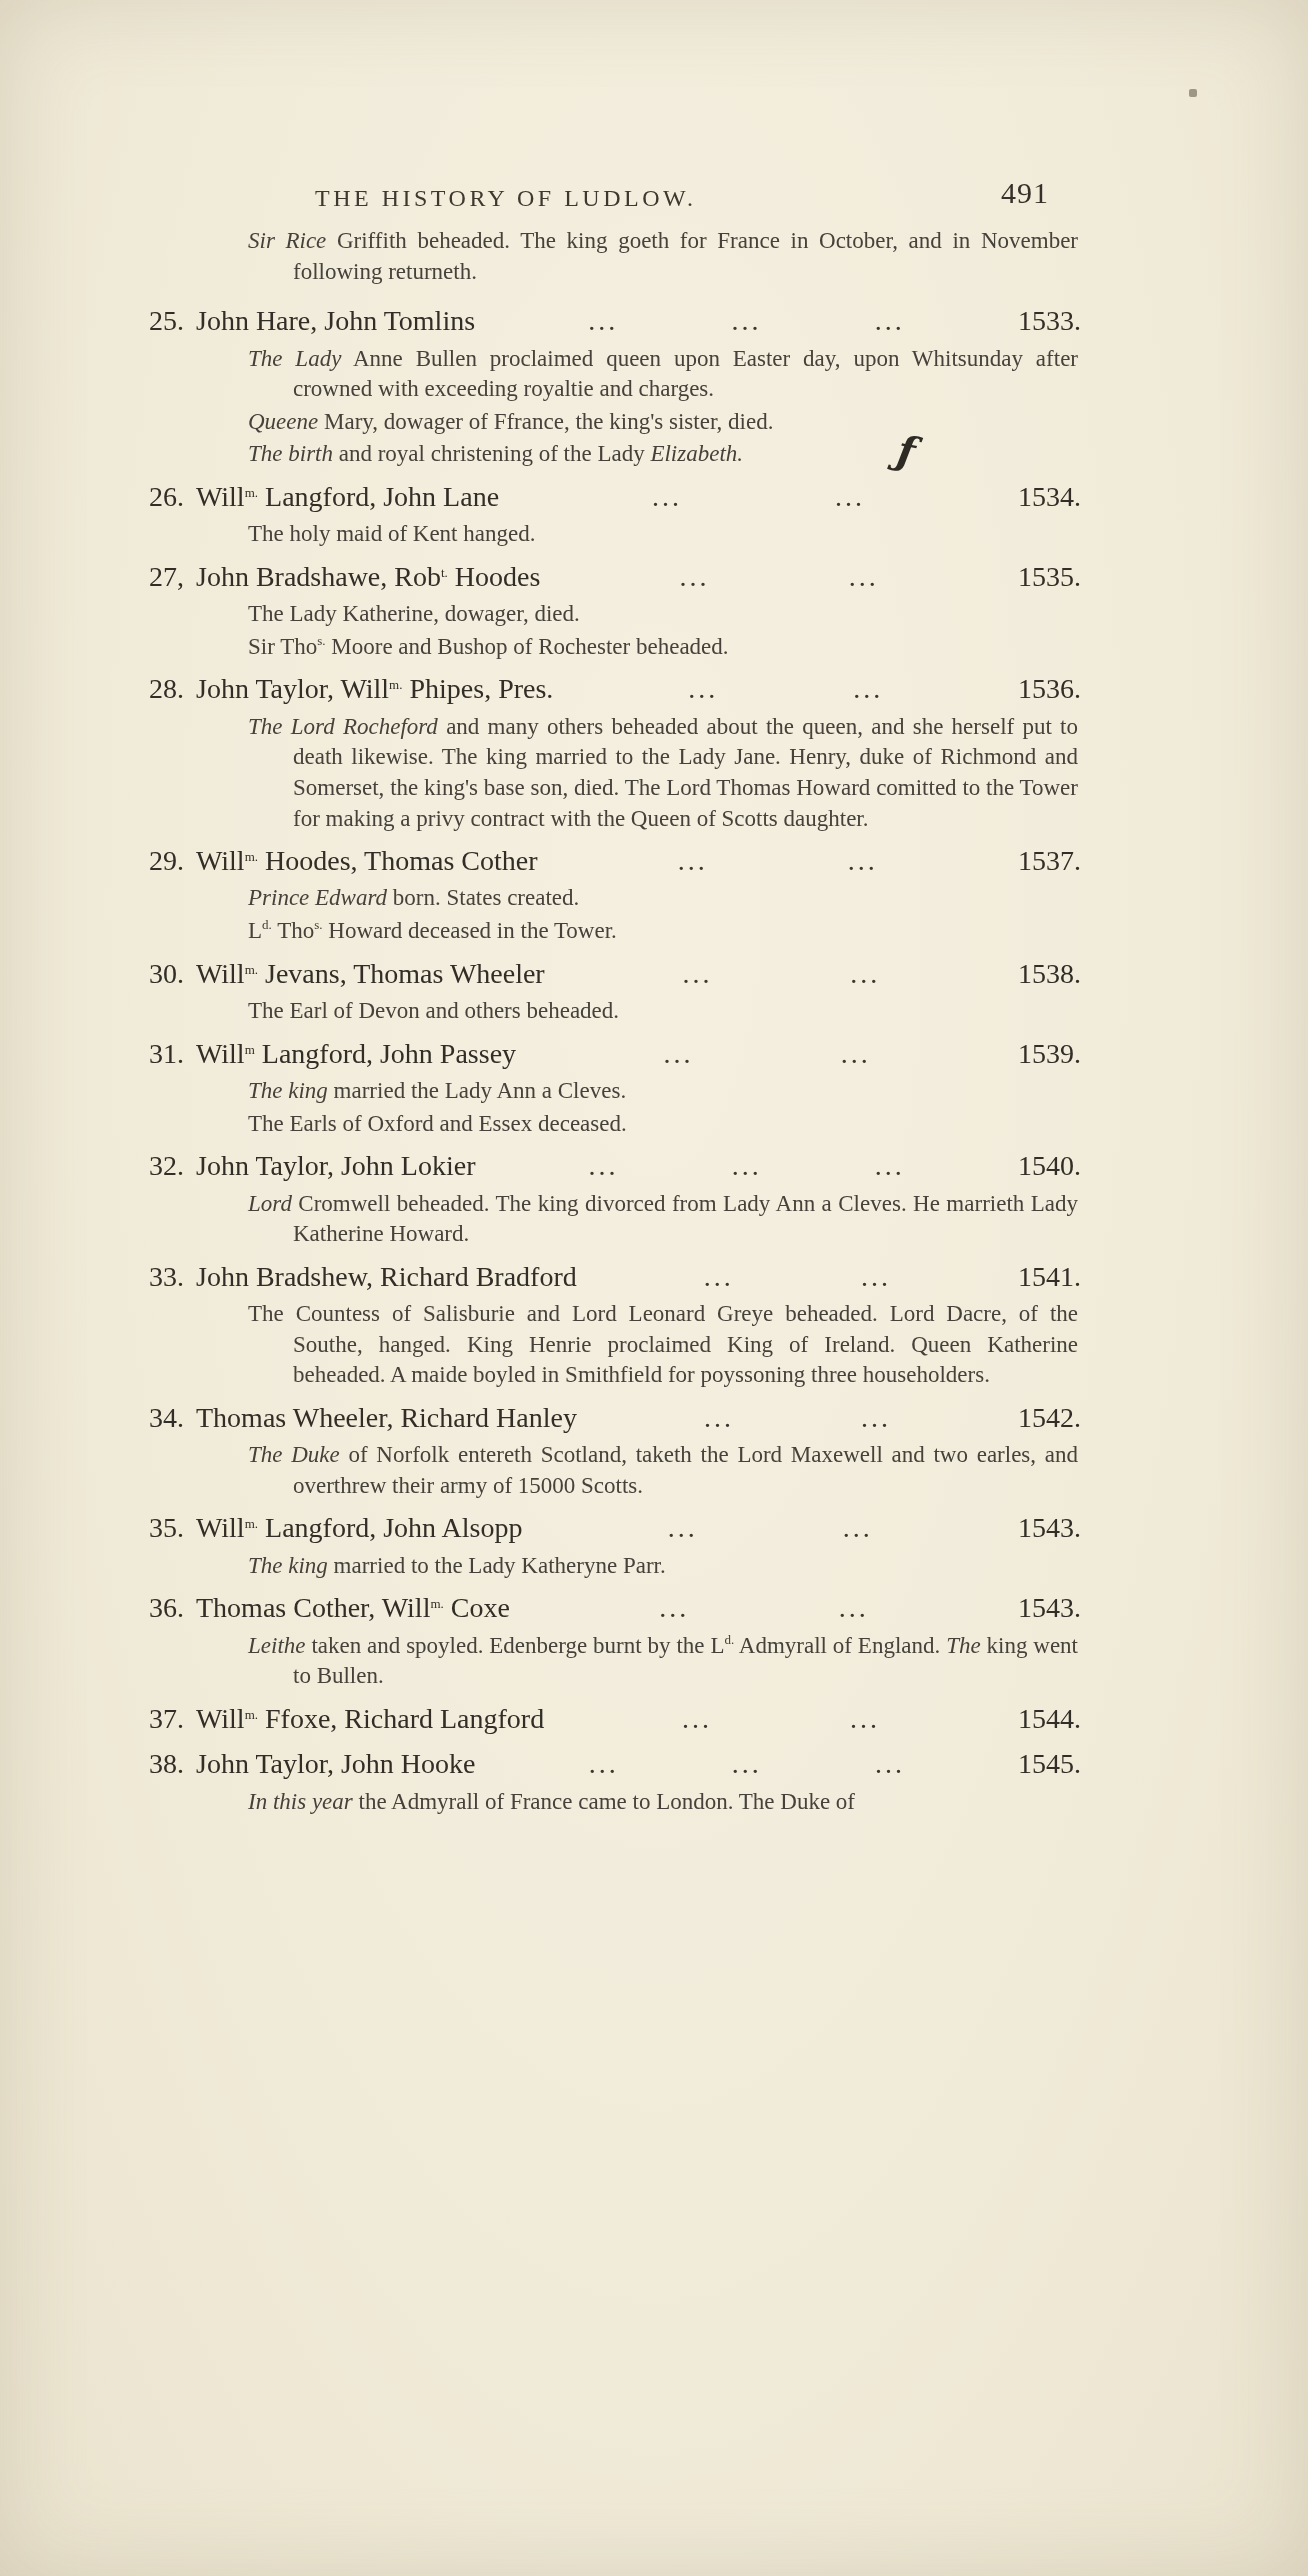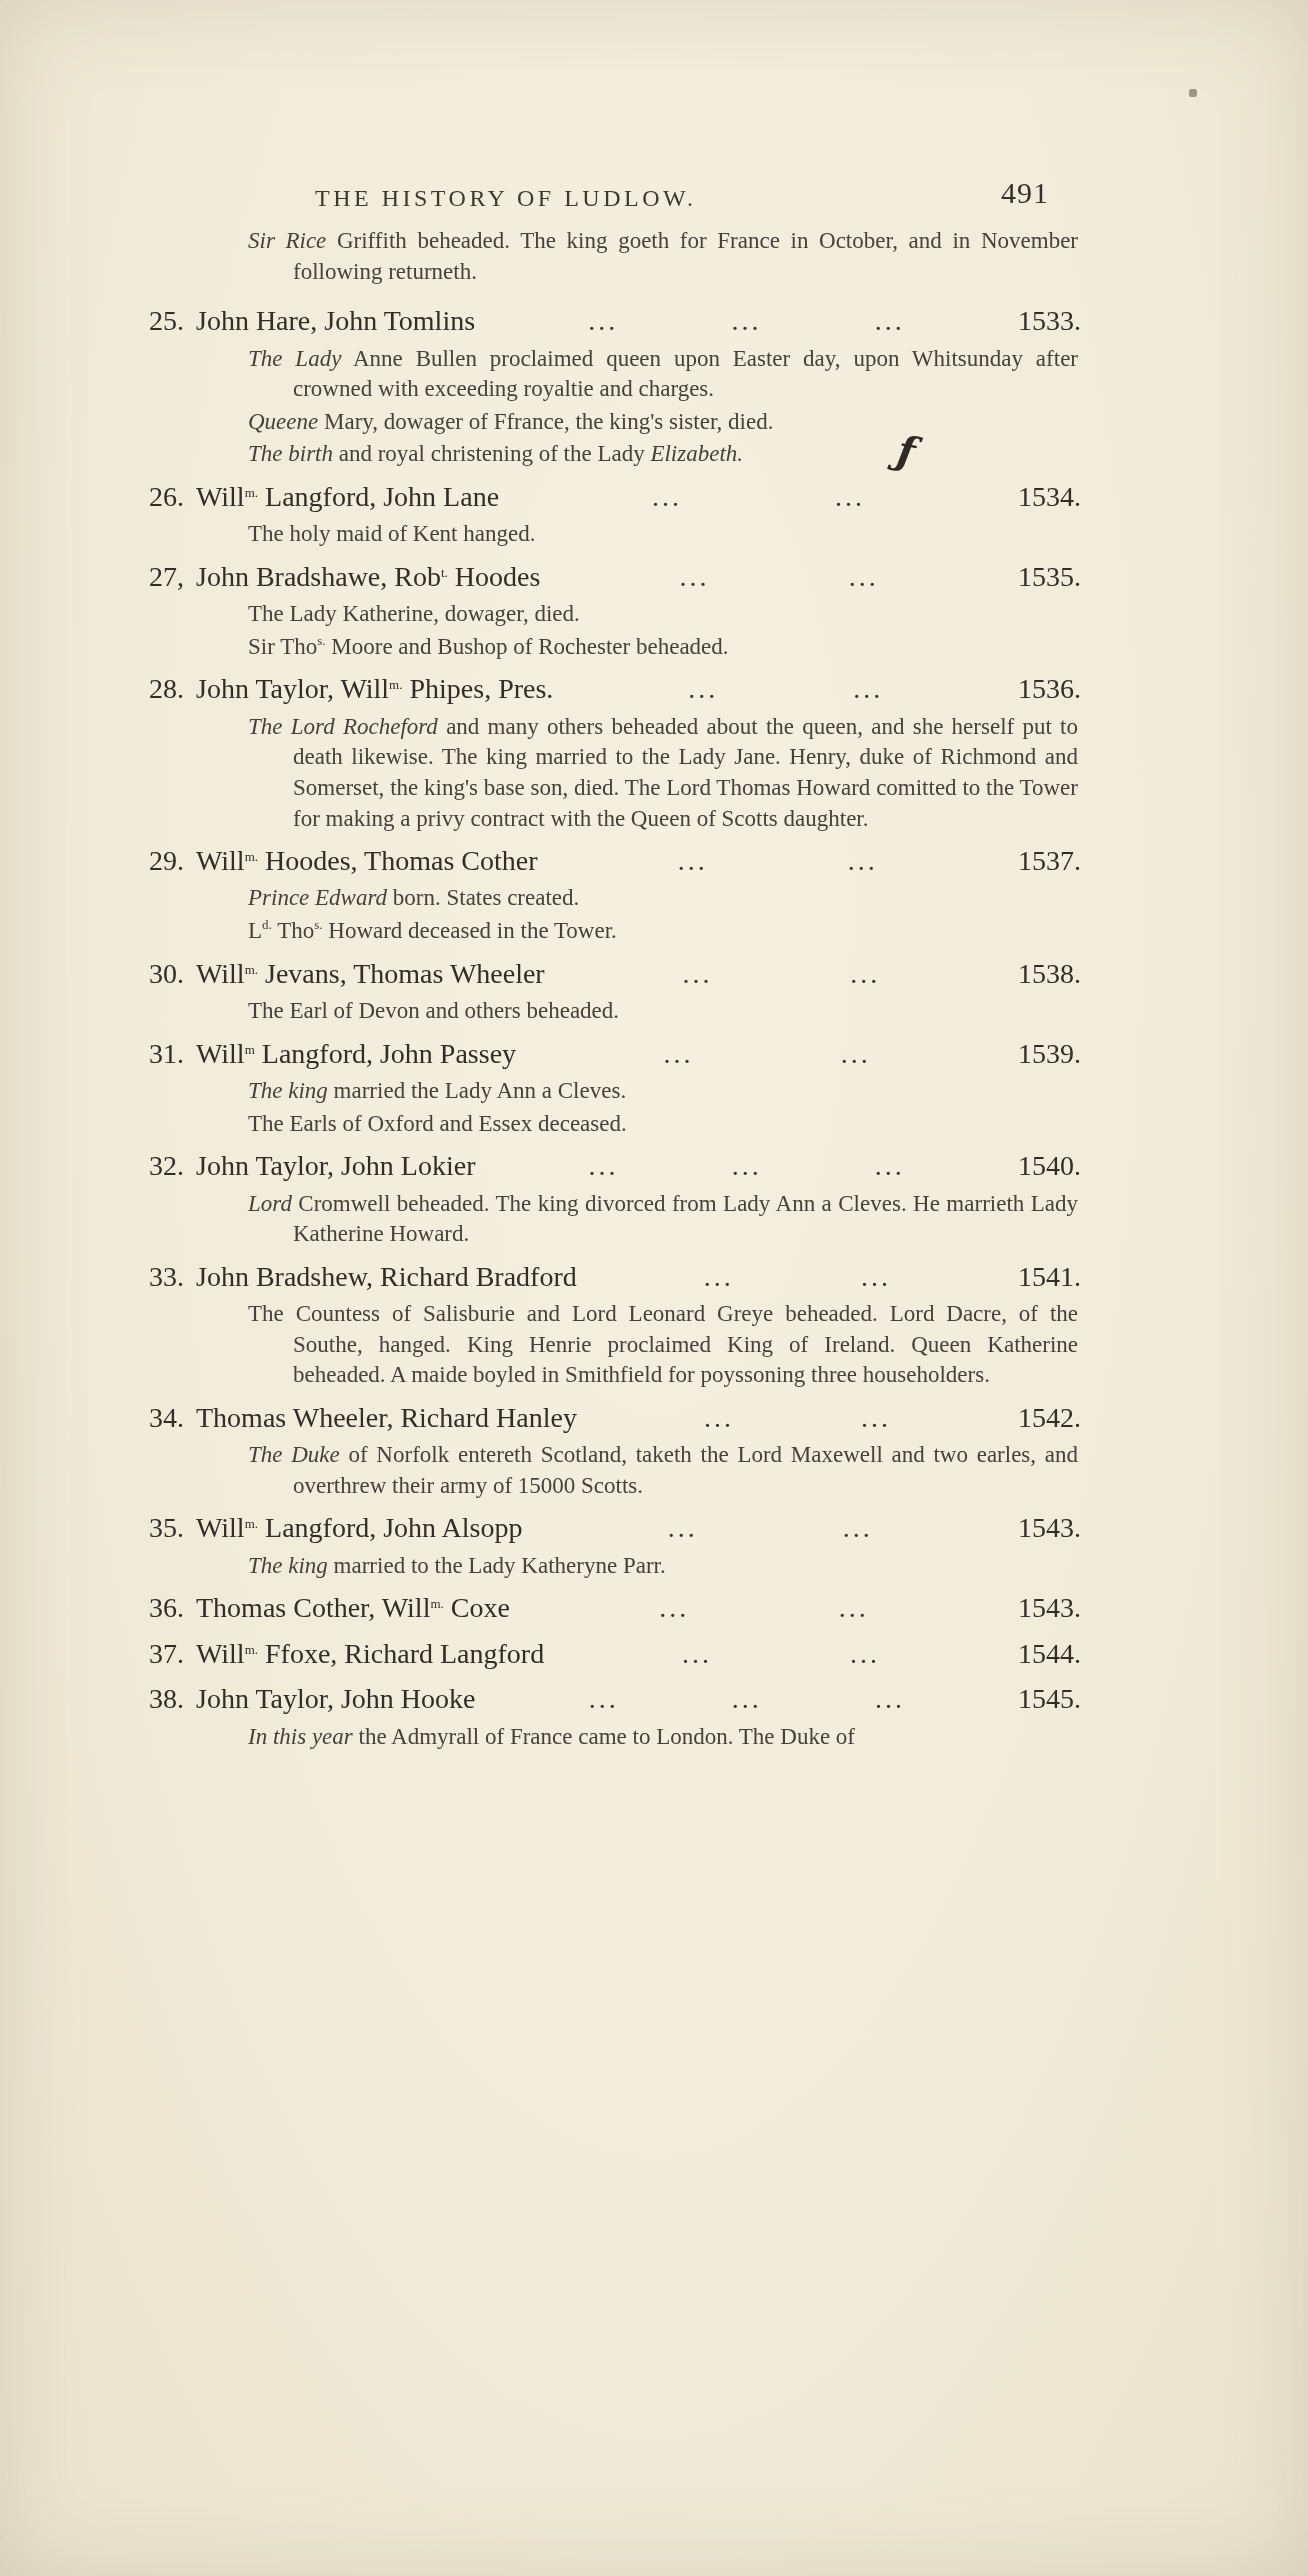--- a/index.html
+++ b/index.html
@@ -209,20 +209,21 @@
         <div class="entry">
           <div class="entry-line">
             <span class="num">36.</span>
             <span class="names"><span>Thomas Cother, Will</span><span class="sup">m.</span><span> Coxe</span></span>
             <span class="dots">
               <span>...</span>
               <span>...</span>
             </span>
             <span class="year">1543.</span>
           </div>
+          <p class="note"><span class="i">Leithe</span><span> taken and spoyled. Edenberge burnt by the L</span><span class="sup">d.</span><span> Admyrall of England. </span><span class="i">The</span><span> king went to Bullen.</span></p>
         </div>
         <div class="entry">
           <div class="entry-line">
             <span class="num">37.</span>
             <span class="names"><span>Will</span><span class="sup">m.</span><span> Ffoxe, Richard Langford</span></span>
             <span class="dots">
               <span>...</span>
               <span>...</span>
             </span>
             <span class="year">1544.</span>

